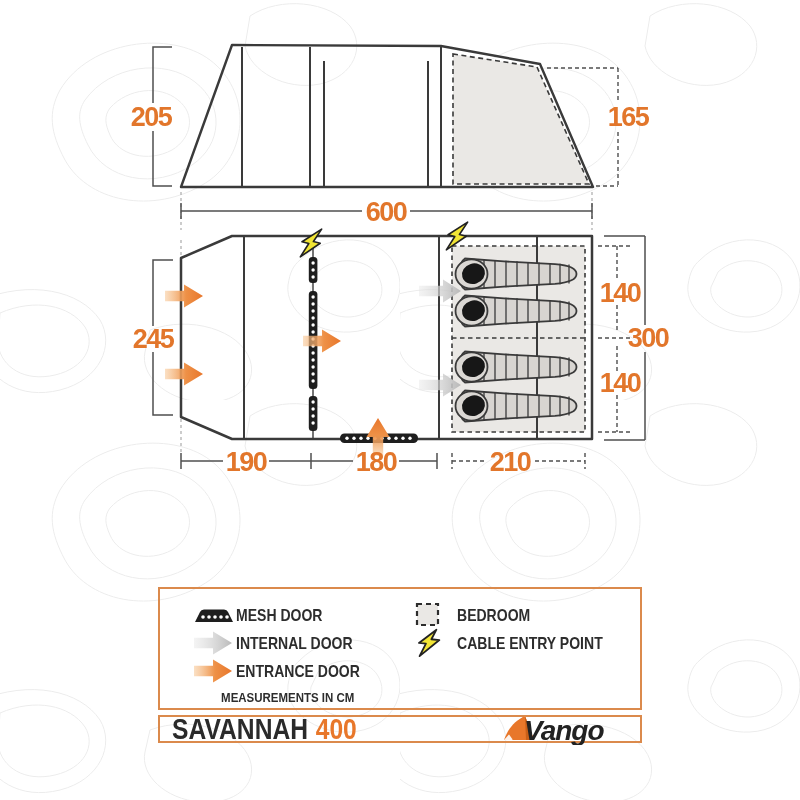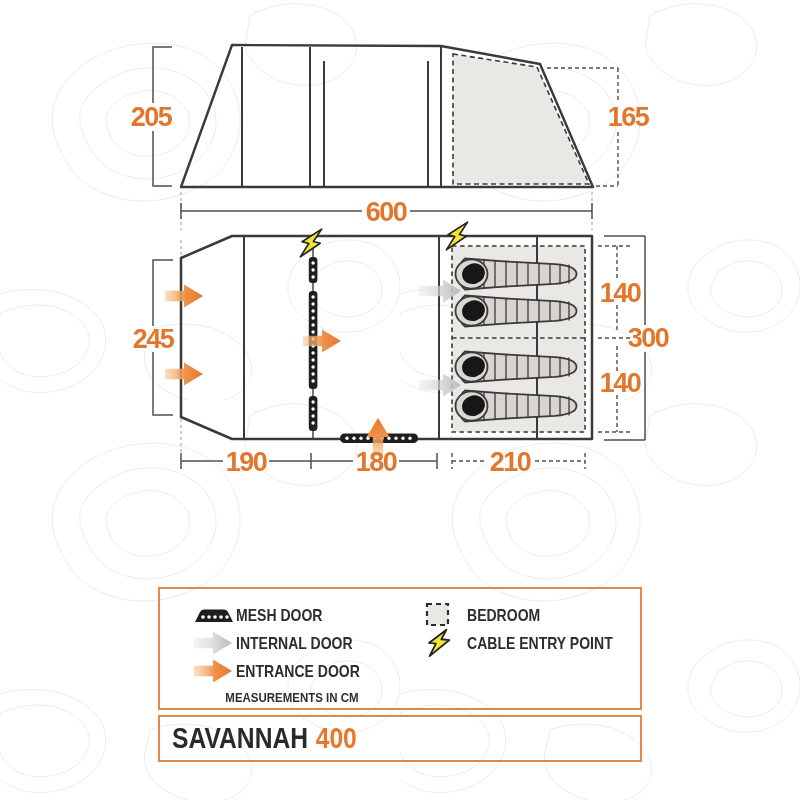--- a/index.html
+++ b/index.html
@@ -7,35 +7,35 @@
     width:800px;height:800px;position:relative;overflow:hidden;
     background:#ffffff;
     font-family:"Liberation Sans",sans-serif;
   }
   .stage{position:absolute;inset:0;text-align:center;}
   svg.bg, svg.diagram{position:absolute;left:0;top:0;}
   .box{
     position:absolute;left:158px;width:484px;box-sizing:border-box;
     border:2px solid #DB8A4C;background:transparent;
   }
-  .legend-box{top:587px;height:123px;padding:12px 2px 0 34px;display:flex;}
+  .legend-box{top:587px;height:123px;padding:12px 12px 0 34px;display:flex;}
   .legend-col{display:flex;flex-direction:column;}
   .legend-col.left{width:245px;}
   .legend-row{display:flex;align-items:center;height:28px;}
   .legend-icon{width:42px;display:flex;justify-content:flex-start;align-items:center;}
   .legend-label{
     font-weight:700;font-size:16.5px;color:#2D2D2D;letter-spacing:0;
     transform:scaleX(.85);transform-origin:left center;white-space:nowrap;
   }
   .legend-note{
     margin-top:5px;font-weight:700;font-size:13.5px;color:#2D2D2D;
     transform:scaleX(.85);transform-origin:left center;white-space:nowrap;
   }
   .footer-box{
-    top:715px;height:47px;display:flex;align-items:center;
+    top:715px;height:28px;display:flex;align-items:center;
     justify-content:space-between;padding:0 18px 0 12px;
   }
   .model-title{display:flex;align-items:baseline;font-weight:700;font-size:29px;
     color:#2A2A2A;transform:scaleX(.85);transform-origin:left center;white-space:nowrap;}
   .model-title .size{margin-left:9px;}
   .accent-text{color:#E8772A;}
   .brand-logo{display:flex;align-items:center;}
   .dim-num{
     font-family:"Liberation Sans",sans-serif;font-weight:700;font-size:27px;
     letter-spacing:-1.5px;fill:#E2762B;
@@ -323,15 +323,26 @@
         <span class="legend-label">CABLE ENTRY POINT</span>
       </div>
     </div>
   </div>
 
   <div class="box footer-box">
     <div class="model-title">
       <span>SAVANNAH</span>
       <span class="size accent-text">400</span>
     </div>
+    <div class="brand-logo">
+      <svg width="122" height="32" viewBox="0 0 122 32">
+        <g>
+          <path d="M4,27 C8,15 15,8 25,3 L34,27 Z" fill="#E8772A"></path>
+          <path d="M25,3 L29,13 L12,27 L4,27 Z" fill="#FFFFFF" opacity="0.9"></path>
+          <path d="M25,3 C18,7 12,13 8,20 L13,27 L34,27 Z" fill="#E8772A"></path>
+          <path d="M25,3 L34,27 L26,27 Z" fill="#C85F17"></path>
+        </g>
+        <text x="24" y="27" font-family="Liberation Sans, sans-serif" font-size="28" font-weight="bold" font-style="italic" letter-spacing="-1" fill="#222222">Vango</text>
+      </svg>
+    </div>
   </div>
 
 </div>
 
 </body></html>

